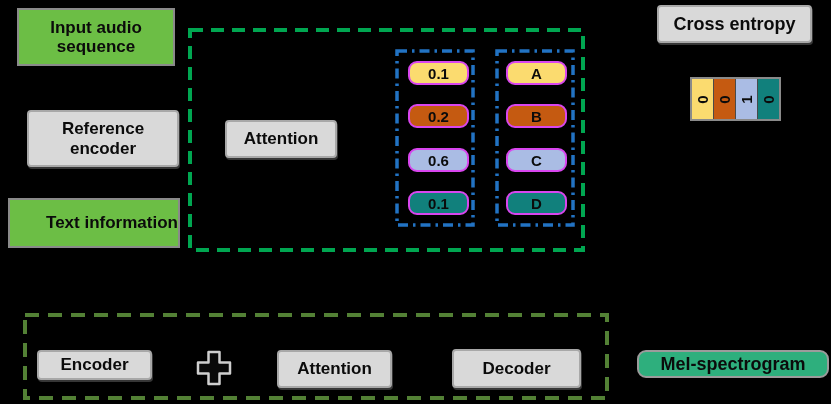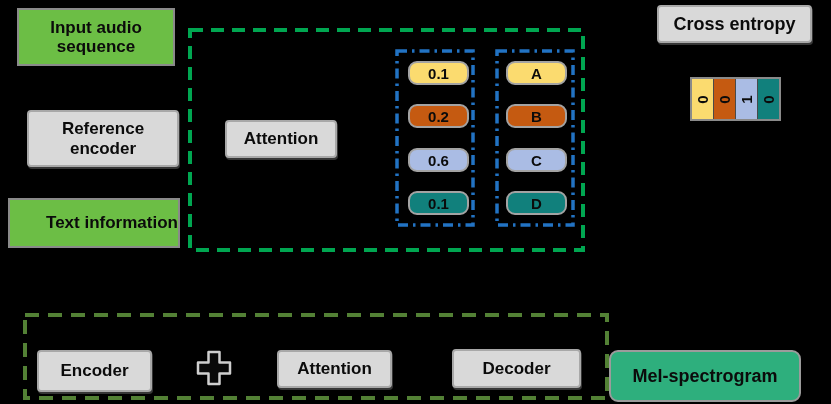--- a/index.html
+++ b/index.html
@@ -17,27 +17,27 @@
          box-shadow:1px 2px 0 rgba(120,120,120,.45);}
   .gold{background:#C49400;border:2px solid #9b9b9b;border-radius:5px;font-size:18px;}
   .mel{background:#2EAF7D;border:2px solid #9b9b9b;border-radius:9px;font-size:18px;}
 
   .b-input{left:17px;top:8px;width:158px;height:58px;}
   .b-refenc{left:27px;top:110px;width:152px;height:57px;}
   .b-textinfo{left:8px;top:198px;width:172px;height:50px;padding-left:36px;}
   .b-att-top{left:225px;top:120px;width:112px;height:38px;}
   .b-xent{left:657px;top:5px;width:155px;height:38px;font-size:18px;}
   .b-emo{left:298px;top:270px;width:219px;height:38px;}
-  .b-enc{left:37px;top:350px;width:115px;height:42px;}
+  .b-enc{left:37px;top:350px;width:115px;height:30px;}
   .b-att-bot{left:277px;top:350px;width:115px;height:38px;}
   .b-dec{left:452px;top:349px;width:129px;height:39px;}
-  .b-mel{left:609px;top:350px;width:192px;height:52px;}
+  .b-mel{left:637px;top:350px;width:192px;height:28px;}
 
   .chip{
-    position:absolute;width:57px;height:20px;border:2px solid #a3a3a3;border-radius:9px;
+    position:absolute;width:57px;height:20px;border:2px solid #d946ef;border-radius:9px;
     display:flex;align-items:center;justify-content:center;font-size:15px;box-sizing:content-box;
   }
   .col1{left:408px}.col2{left:506px}
   .row1{top:61px}.row2{top:104px}.row3{top:148px}.row4{top:191px}
   .cy{background:#FBDB6F}.co{background:#C55A11}.cb{background:#AABCE4}.ct{background:#11807C}
 
   .onehot{
     position:absolute;left:690px;top:77px;display:flex;border:2px solid #8a8a8a;
   }
   .cell{

